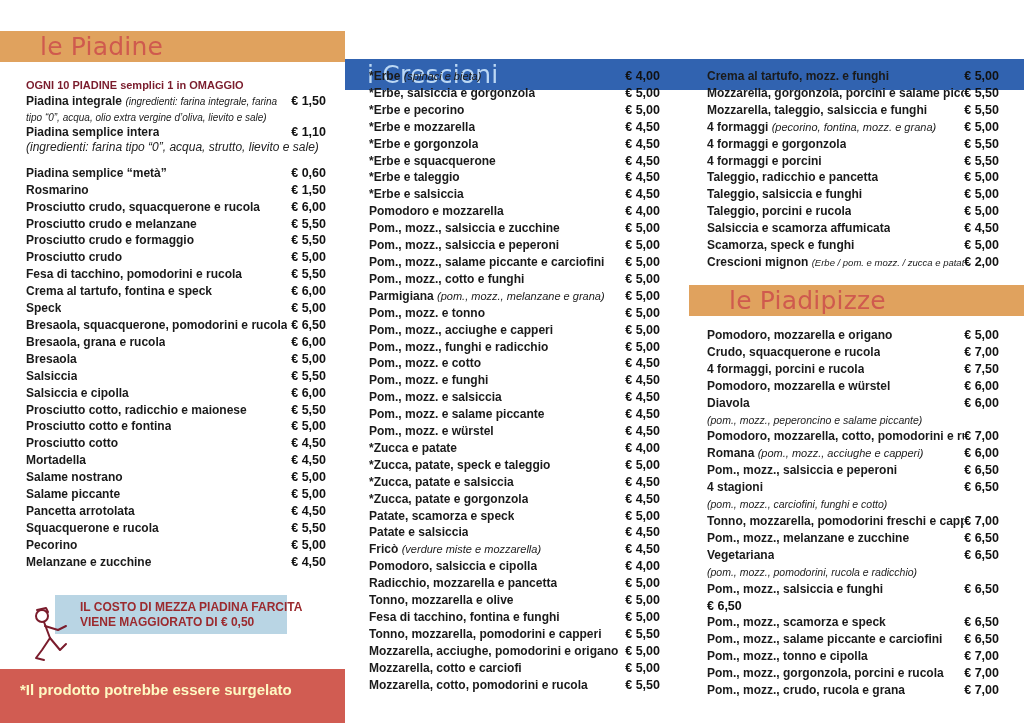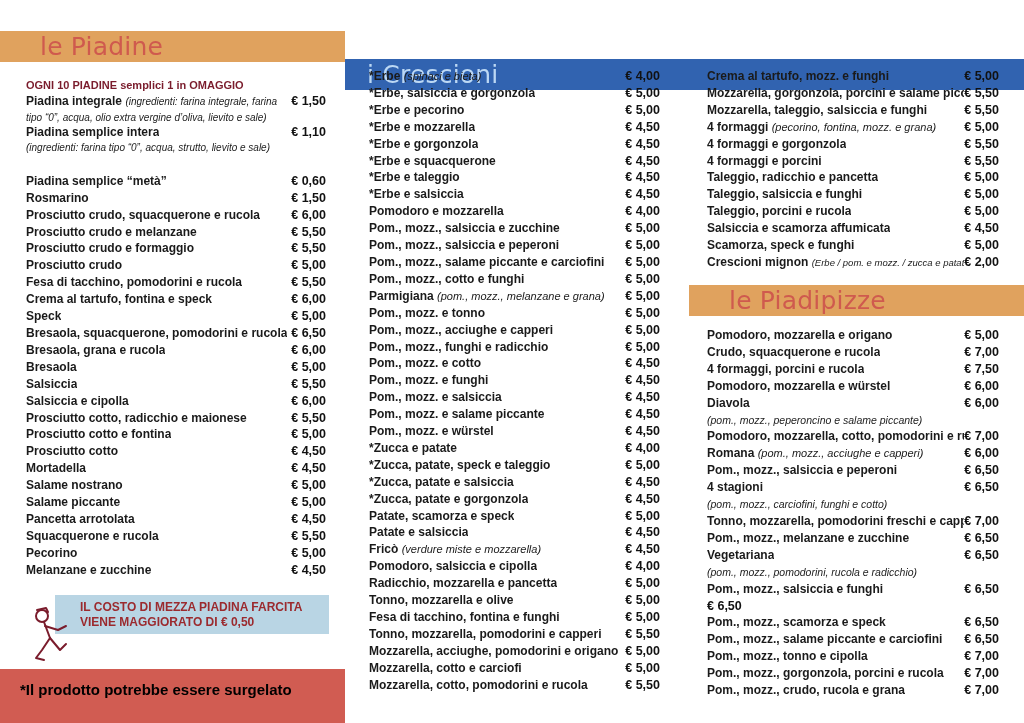--- a/index.html
+++ b/index.html
@@ -40,31 +40,31 @@
   #col-piadine .row .price { font-size: 12.5px; }
   .promo {
     font-size: 11px; font-weight: bold; color: #7a1c2c; line-height: 14px; margin-bottom: 1px;
   }
 
   #col-crescioni1 { left: 369px; top: 68px; width: 291px; }
   #col-crescioni2 { left: 707px; top: 68px; width: 292px; }
   #col-piadipizze { left: 707px; top: 327px; width: 292px; }
 
   .notice {
-    position: absolute; left: 55px; top: 595px; width: 274px; height: 39px;
+    position: absolute; left: 55px; top: 595px; width: 232px; height: 39px;
     background: #b9d5e4;
   }
   .notice div {
     position: absolute; left: 25px; font-size: 12px; font-weight: bold; color: #9b2a2e; white-space: nowrap;
   }
   .figure { position: absolute; left: 28px; top: 604px; width: 48px; height: 62px; }
 
   .footer {
     position: absolute; left: 0; top: 669px; width: 345px; height: 54px;
-    background: #d15c52; color: #000000;
+    background: #d15c52; color: #fef9c3;
   }
   .footer span {
     position: absolute; left: 20px; top: 12px; font-size: 15px; font-weight: bold;
   }
 </style>
 </head>
 <body>
 
 <div class="band band-orange" id="band-piadine">
   <span>le Piadine</span>
@@ -81,21 +81,21 @@
   <div id="piadine-detailed">
       <div class="row">
         <span class="name"><span>Piadina integrale</span> <span class="desc" style="font-size: 10px;">(ingredienti: farina integrale, farina</span></span>
         <span class="price">€ 1,50</span>
       </div>
       <div class="subline" style="font-size: 10px; line-height: 13px; margin-bottom: 0;">tipo “0”, acqua, olio extra vergine d’oliva, lievito e sale)</div>
       <div class="row">
         <span class="name"><span>Piadina semplice intera</span></span>
         <span class="price">€ 1,10</span>
       </div>
-      <div class="subline" style="font-size: 10px; line-height: 13px; margin-bottom: 19px;">(ingredienti: farina tipo “0”, acqua, strutto, lievito e sale)</div>
+      <div class="subline" style="font-size: 12px; line-height: 13px; margin-bottom: 11px;">(ingredienti: farina tipo “0”, acqua, strutto, lievito e sale)</div>
     </div>
   <div id="piadine-items">
       <div class="row">
         <span class="name">Piadina semplice “metà”</span>
         <span class="price">€ 0,60</span>
       </div>
       <div class="row">
         <span class="name">Rosmarino</span>
         <span class="price">€ 1,50</span>
       </div>

